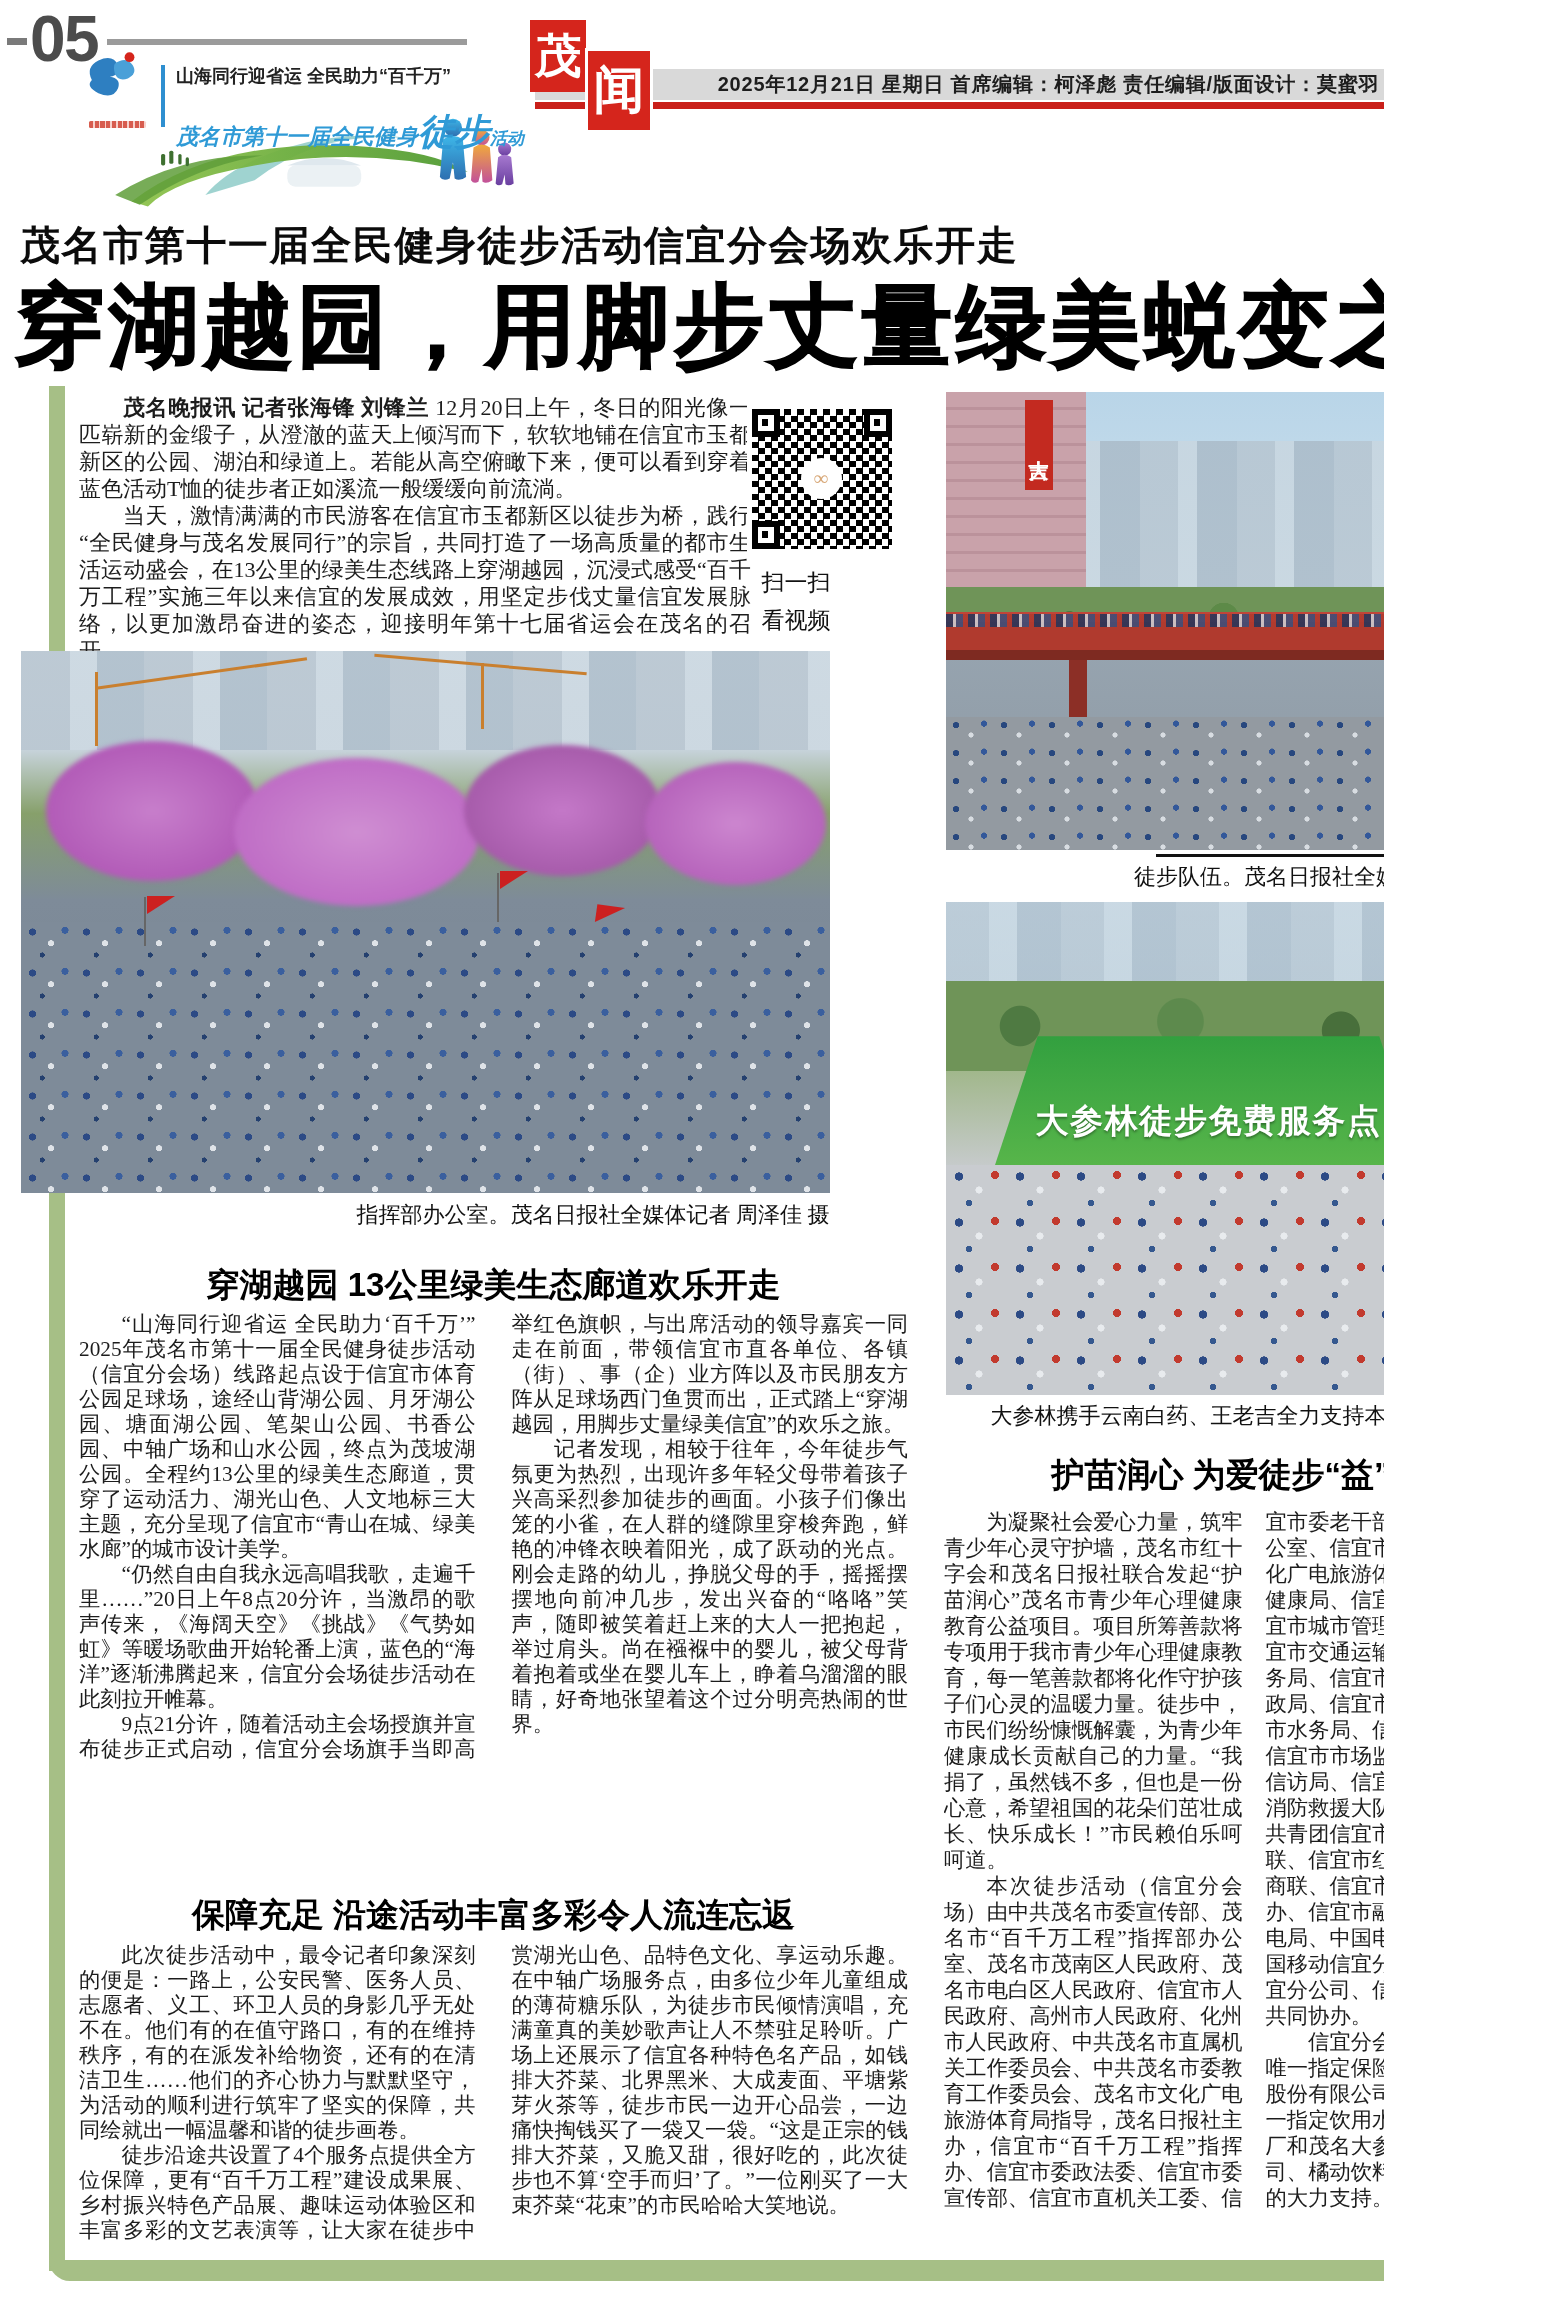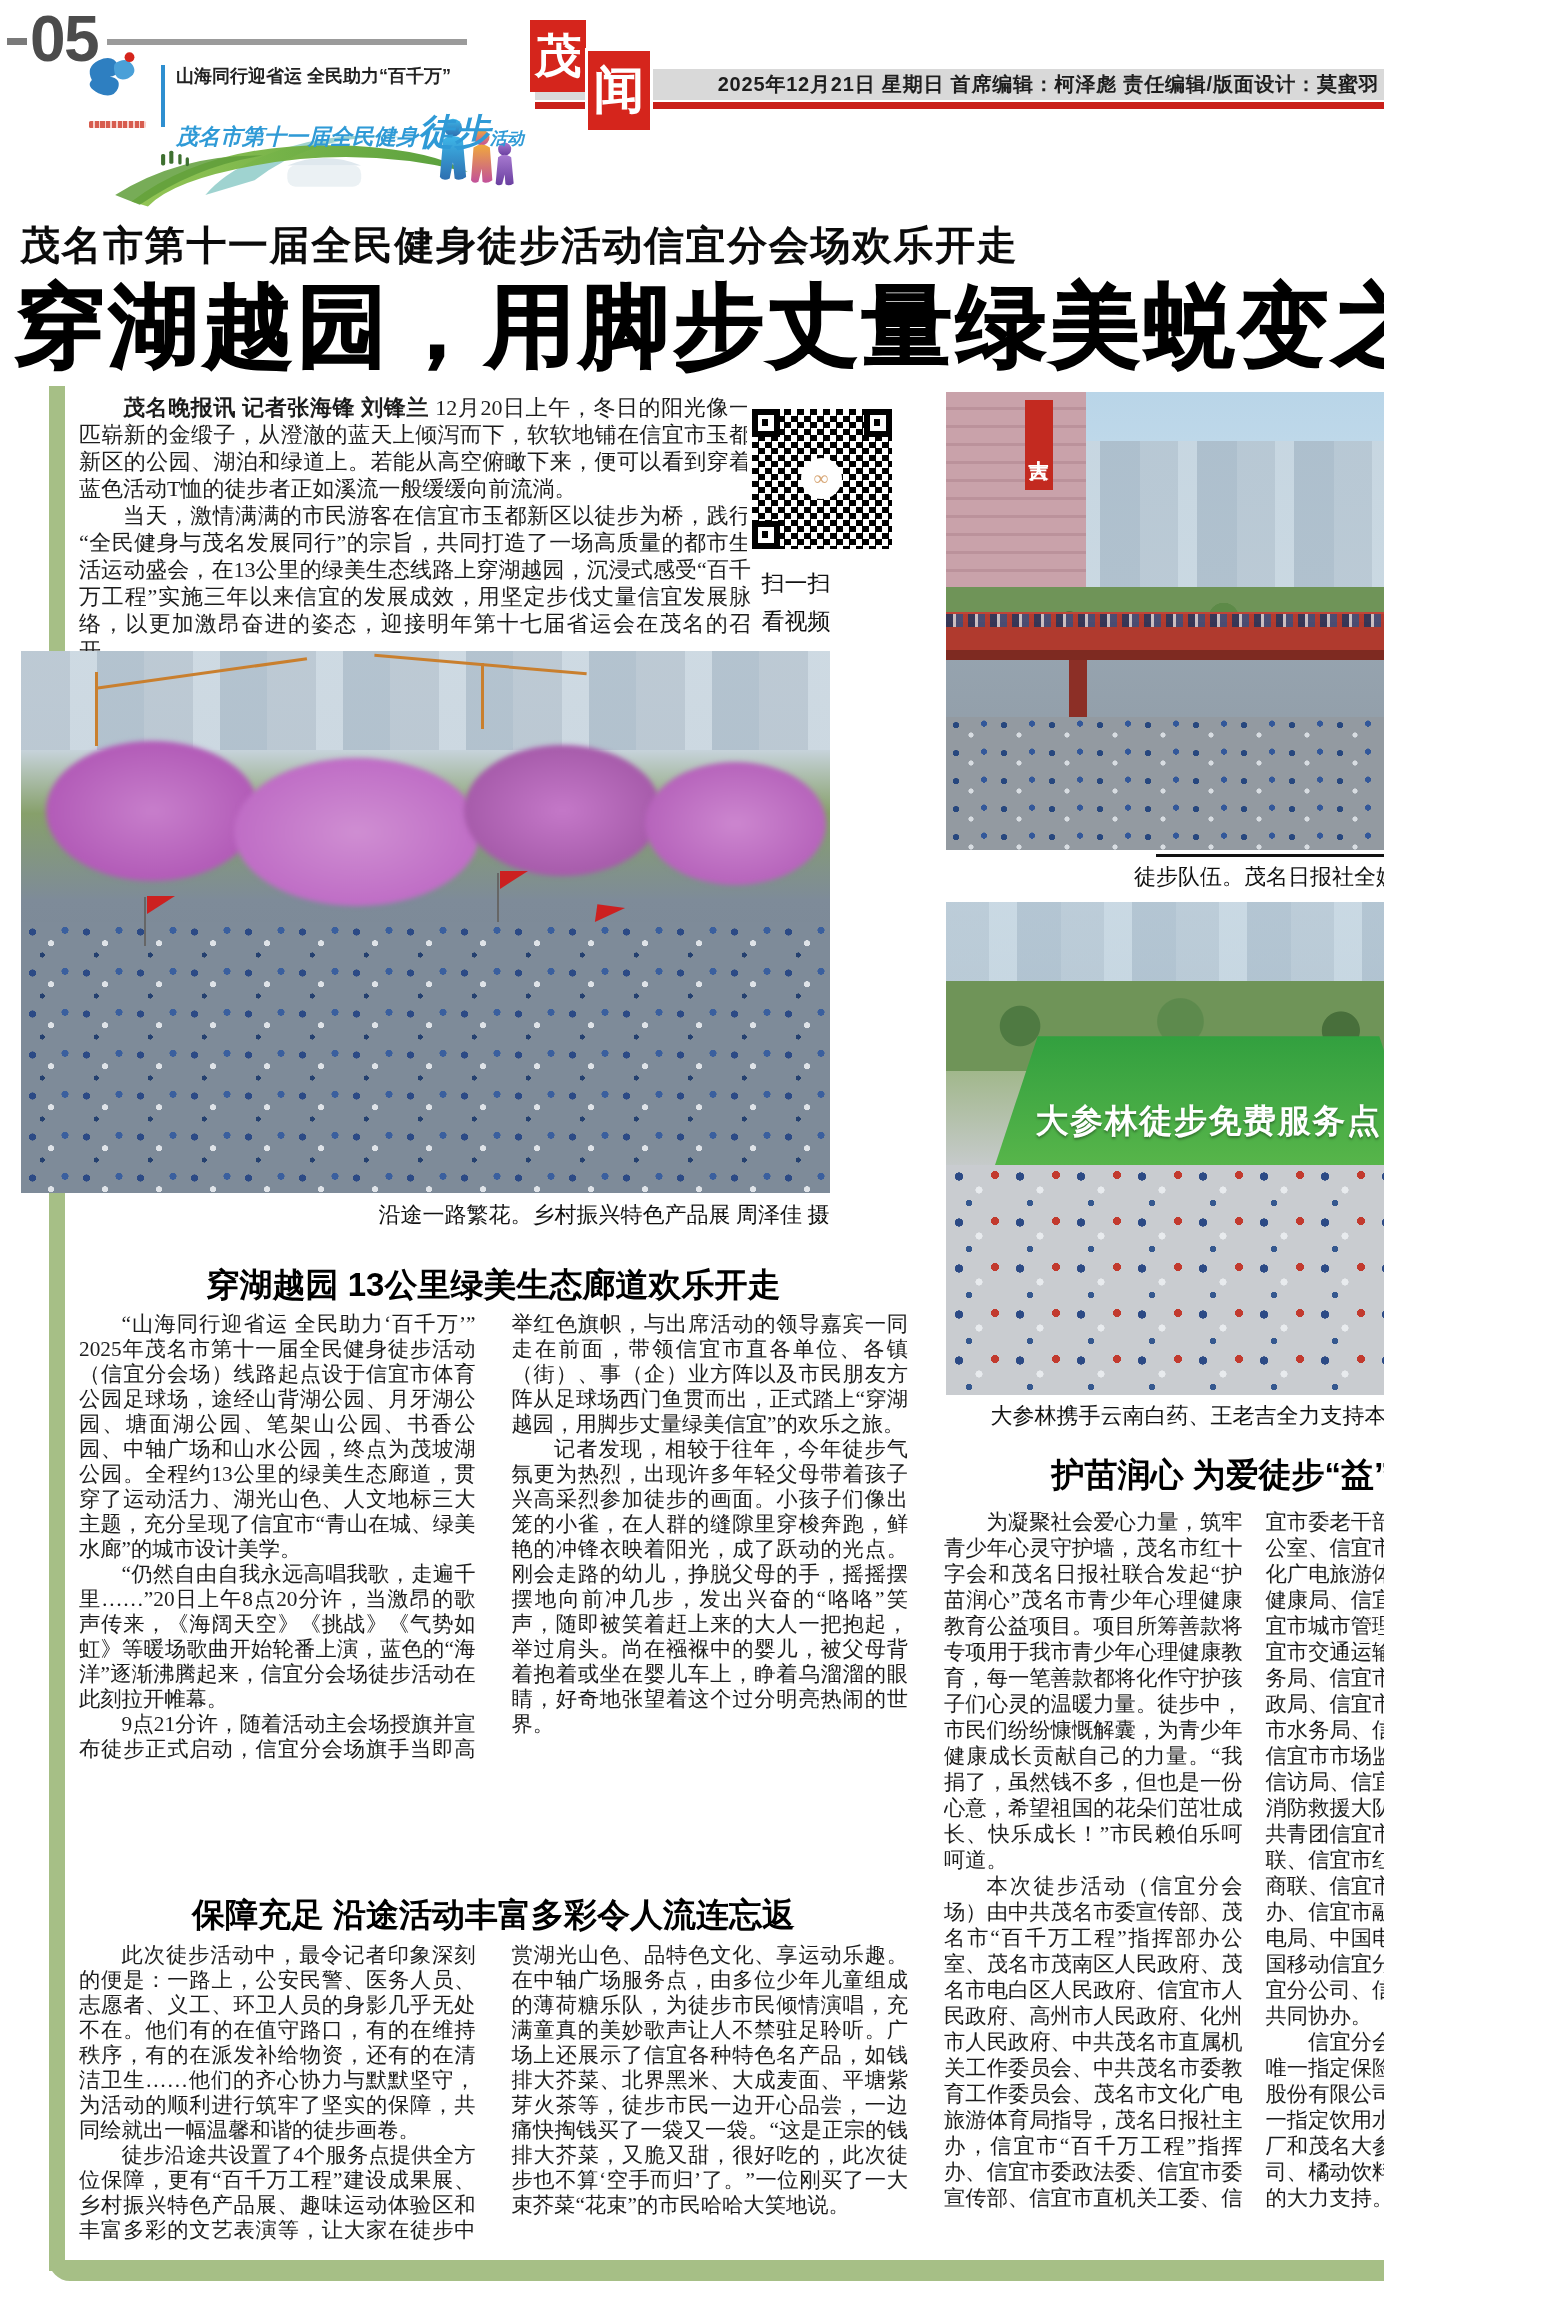--- a/index.html
+++ b/index.html
@@ -71,21 +71,21 @@
   .qr{position:relative;width:140px;height:140px;margin-left:1.6px;background:
       conic-gradient(#000 90deg,#fff 0 180deg,#000 0 270deg,#fff 0) 0 0/13px 13px;
       outline:5px solid #fff;}
   .finder{position:absolute;width:28px;height:28px;border:6.6px solid #000;background:#fff;box-sizing:border-box;}
   .finder::after{content:"";position:absolute;left:4.1px;top:4.1px;width:6.6px;height:6.6px;background:#000;}
   .f1{left:0;top:0;} .f2{right:0;top:0;} .f3{left:0;bottom:0;}
   .qr-center{position:absolute;left:49px;top:49px;width:41px;height:41px;border-radius:50%;
              background:#fff;display:flex;align-items:center;justify-content:center;
              color:#d8a878;font-size:20px;font-weight:bold;}
   .qr-label{margin-top:15px;padding-left:11.5px;font-size:23px;line-height:38px;color:#111;
-            font-family:Liberation Sans, sans-serif;}
+            font-family:Liberation Serif, serif;}
 
   
   .photo{overflow:hidden;}
   .caption{font-size:22px;color:#111;}
   .cap-flowers{left:20.5px;top:1200px;width:809px;text-align:right;padding-right:3.3px;}
   .cap-bridge{left:946px;top:862px;width:617px;text-align:right;}
   .cap-rule{left:1156px;top:854px;width:406px;height:3.3px;background:#111;}
   .cap-tent{left:946px;top:1401px;width:617px;text-align:center;}
 
   
@@ -274,21 +274,21 @@
     <div class="pf-blossom" style="left:213px;top:107px;width:246px;height:148px;background:radial-gradient(#cf8ed2,#b85fc0);"></div>
     <div class="pf-blossom" style="left:443px;top:94px;width:197px;height:131px;background:radial-gradient(#c478c8,#9a4f9e);"></div>
     <div class="pf-blossom" style="left:624px;top:111px;width:181px;height:123px;background:radial-gradient(#cc86cf,#ad55b3);"></div>
     <div class="pf-crowd"></div>
     <div class="pf-pole" style="left:476px;top:222px;"></div>
     <div class="pf-flags" style="left:479px;top:220px;"></div>
     <div class="pf-pole" style="left:123px;top:246px;"></div>
     <div class="pf-flags" style="left:126px;top:245px;"></div>
     <div class="pf-flags" style="left:575px;top:255px;transform:rotate(8deg);"></div>
   </div>
-  <div class="abs caption cap-flowers">沿途一路繁花。乡村振兴特色产品展 周泽佳 摄</div>
+  <div class="abs caption cap-flowers">指挥部办公室。茂名日报社全媒体记者 周泽佳 摄</div>
 
   <div class="abs photo photo-tent">
     <div class="pt-build"></div>
     <div class="pt-trees"></div>
     <div class="pt-canopy">
       <span>大参林徒步免费服务点</span>
     </div>
     <div class="pt-tent2"></div>
     <div class="pt-banner" style="right:79px;top:161px;"></div>
     <div class="pt-banner" style="right:46px;top:161px;"></div>

